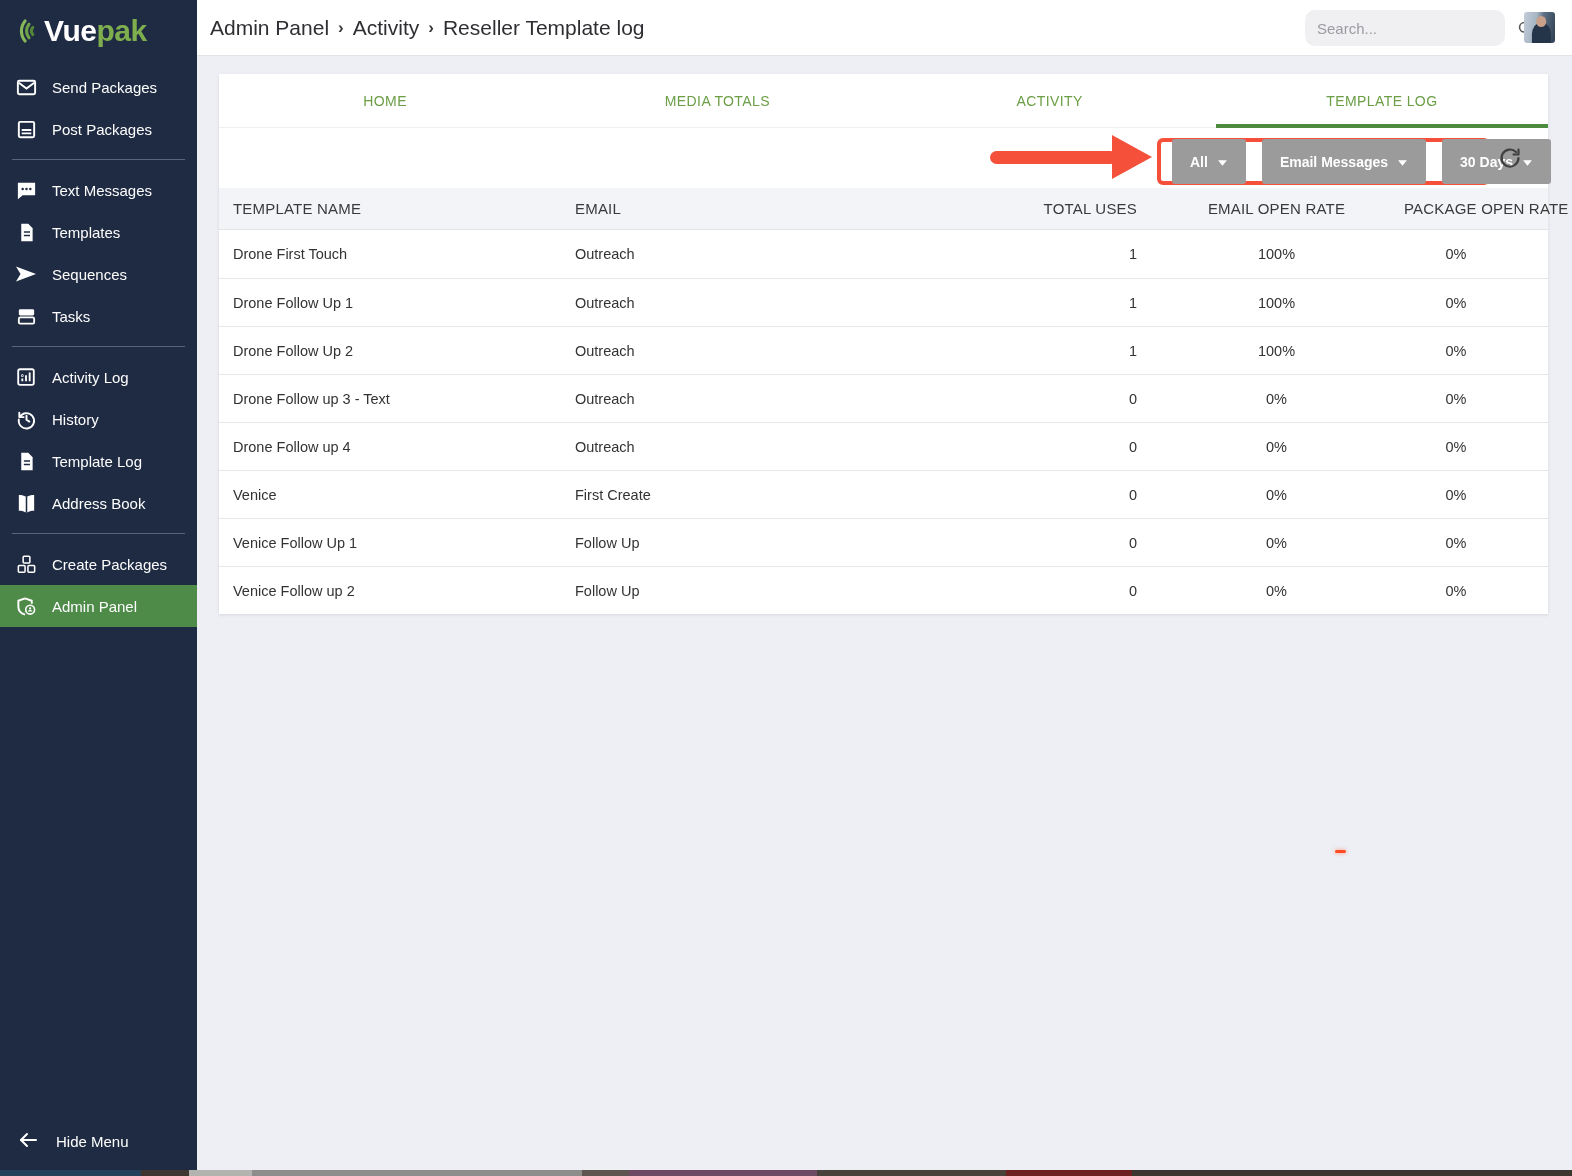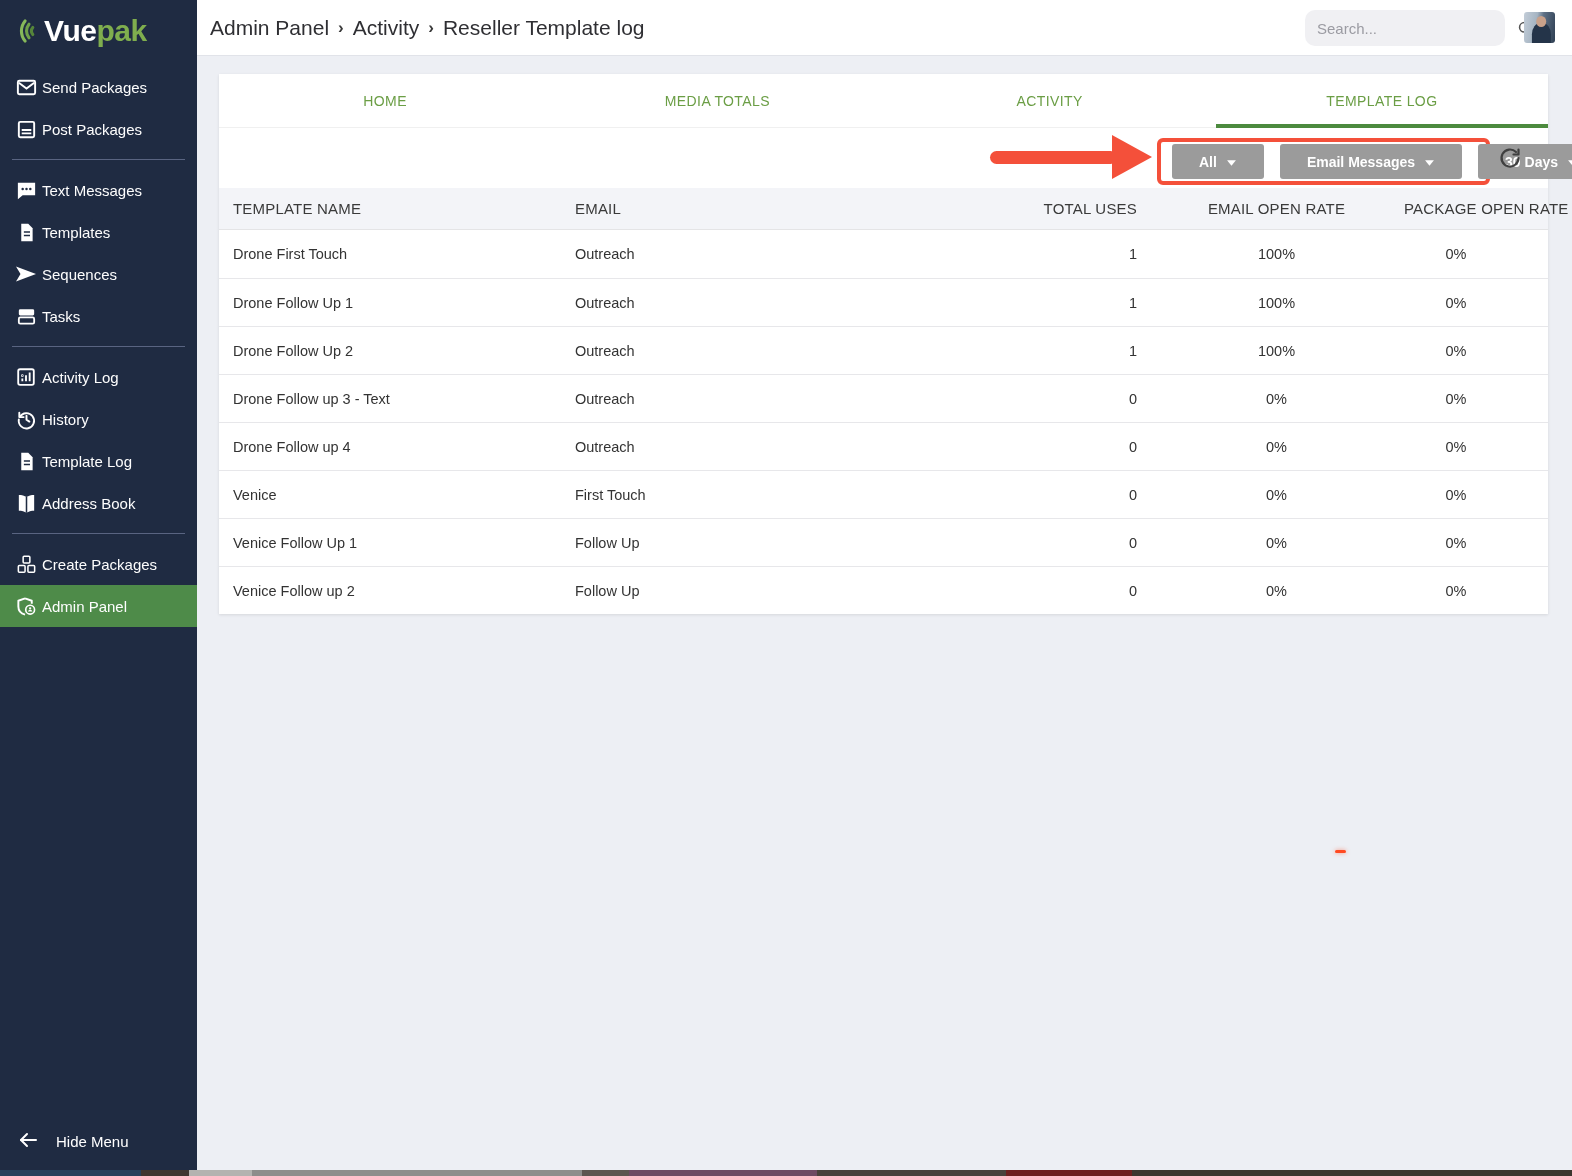--- a/index.html
+++ b/index.html
@@ -21,21 +21,21 @@
   .logo {
     height:62px; display:flex; align-items:center; padding-left:10px; gap:4px;
     flex:none;
     text-align:center;
   }
   .logo-text { font-size:30px; font-weight:700; letter-spacing:-0.5px; }
   .logo-text .lt-a { color:#ffffff; }
   .logo-text .lt-b { color:#7fae4e; }
   .side-group { padding:4px 0; }
   .side-item {
-    height:42px; display:flex; align-items:center; gap:4px;
+    height:42px; display:flex; align-items:center; gap:14px;
     padding-left:14px; font-size:15px; cursor:pointer; color:#fdfdfd;
   }
   .side-item .icn { width:24px; height:24px; flex:none; display:flex; align-items:center; justify-content:center; }
   .side-item.active { background:#4e8b49; }
   .side-divider { height:1px; background:#596481; margin:5px 12px; }
   .hide-menu {
     margin-top:auto; height:58px; display:flex; align-items:center;
     gap:16px; padding-left:16px; font-size:15px; cursor:pointer;
   }
 
@@ -96,21 +96,21 @@
     border-top:22px solid transparent; border-bottom:22px solid transparent;
     border-left:40px solid #f4503a;
   }
   .annot-box {
     position:absolute; left:938px; top:10px; width:333px; height:47px;
     border:4px solid #f4503a; border-radius:6px;
     display:flex; align-items:center; gap:16px; padding:0 11px;
   }
   .dropdown {
     background:#9b9b9b; color:#fff; border:none; border-radius:3px;
-    height:35px; padding:0 27px; font-family:"Liberation Sans",sans-serif;
+    height:45px; padding:0 18px; font-family:"Liberation Sans",sans-serif;
     font-size:14px; font-weight:700; display:flex; align-items:center; gap:9px;
     cursor:pointer; white-space:nowrap;
   }
   .refresh-btn {
     position:absolute; left:1279px; top:18px; width:24px; height:24px;
     color:#3f3f3f; cursor:pointer; background:none; border:none;
   }
 
   
   .tr {
@@ -392,21 +392,21 @@
       </div>
       <div class="tr row">
         <div class="td">Drone Follow up 4</div>
         <div class="td">Outreach</div>
         <div class="td">0</div>
         <div class="td">0%</div>
         <div class="td">0%</div>
       </div>
       <div class="tr row">
         <div class="td">Venice</div>
-        <div class="td">First Touch</div>
+        <div class="td">First Create</div>
         <div class="td">0</div>
         <div class="td">0%</div>
         <div class="td">0%</div>
       </div>
       <div class="tr row">
         <div class="td">Venice Follow Up 1</div>
         <div class="td">Follow Up</div>
         <div class="td">0</div>
         <div class="td">0%</div>
         <div class="td">0%</div>

